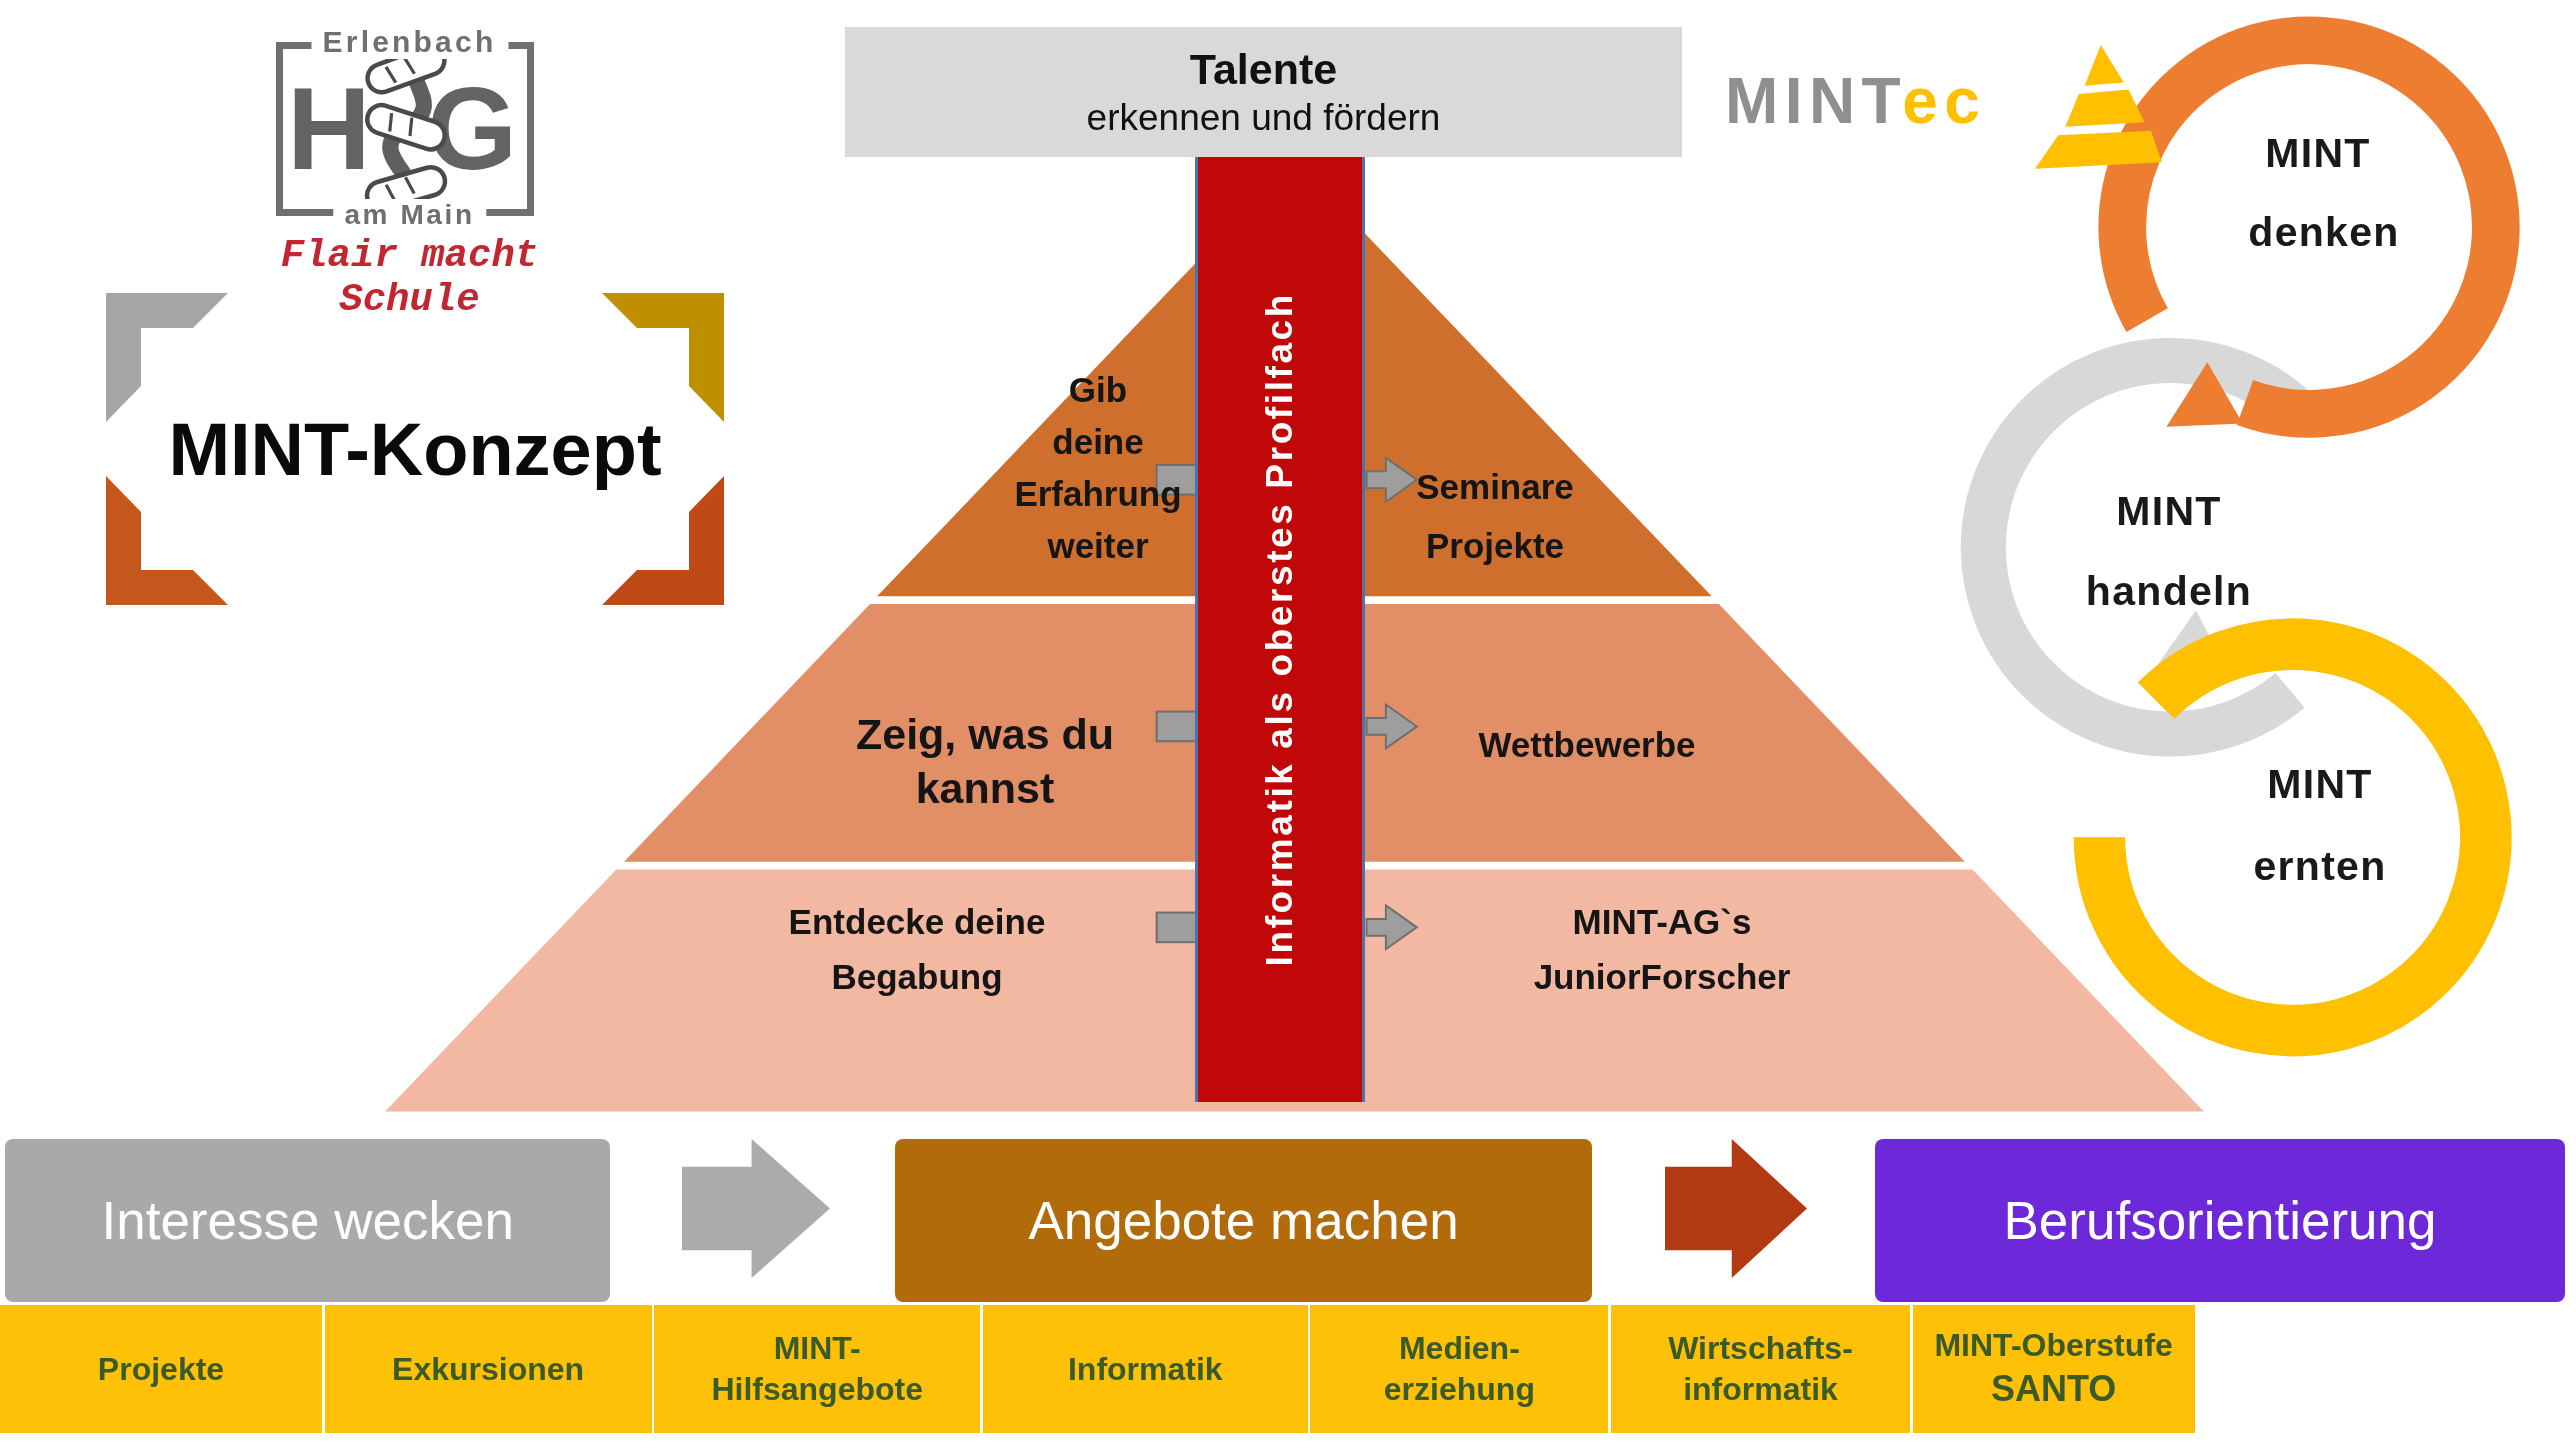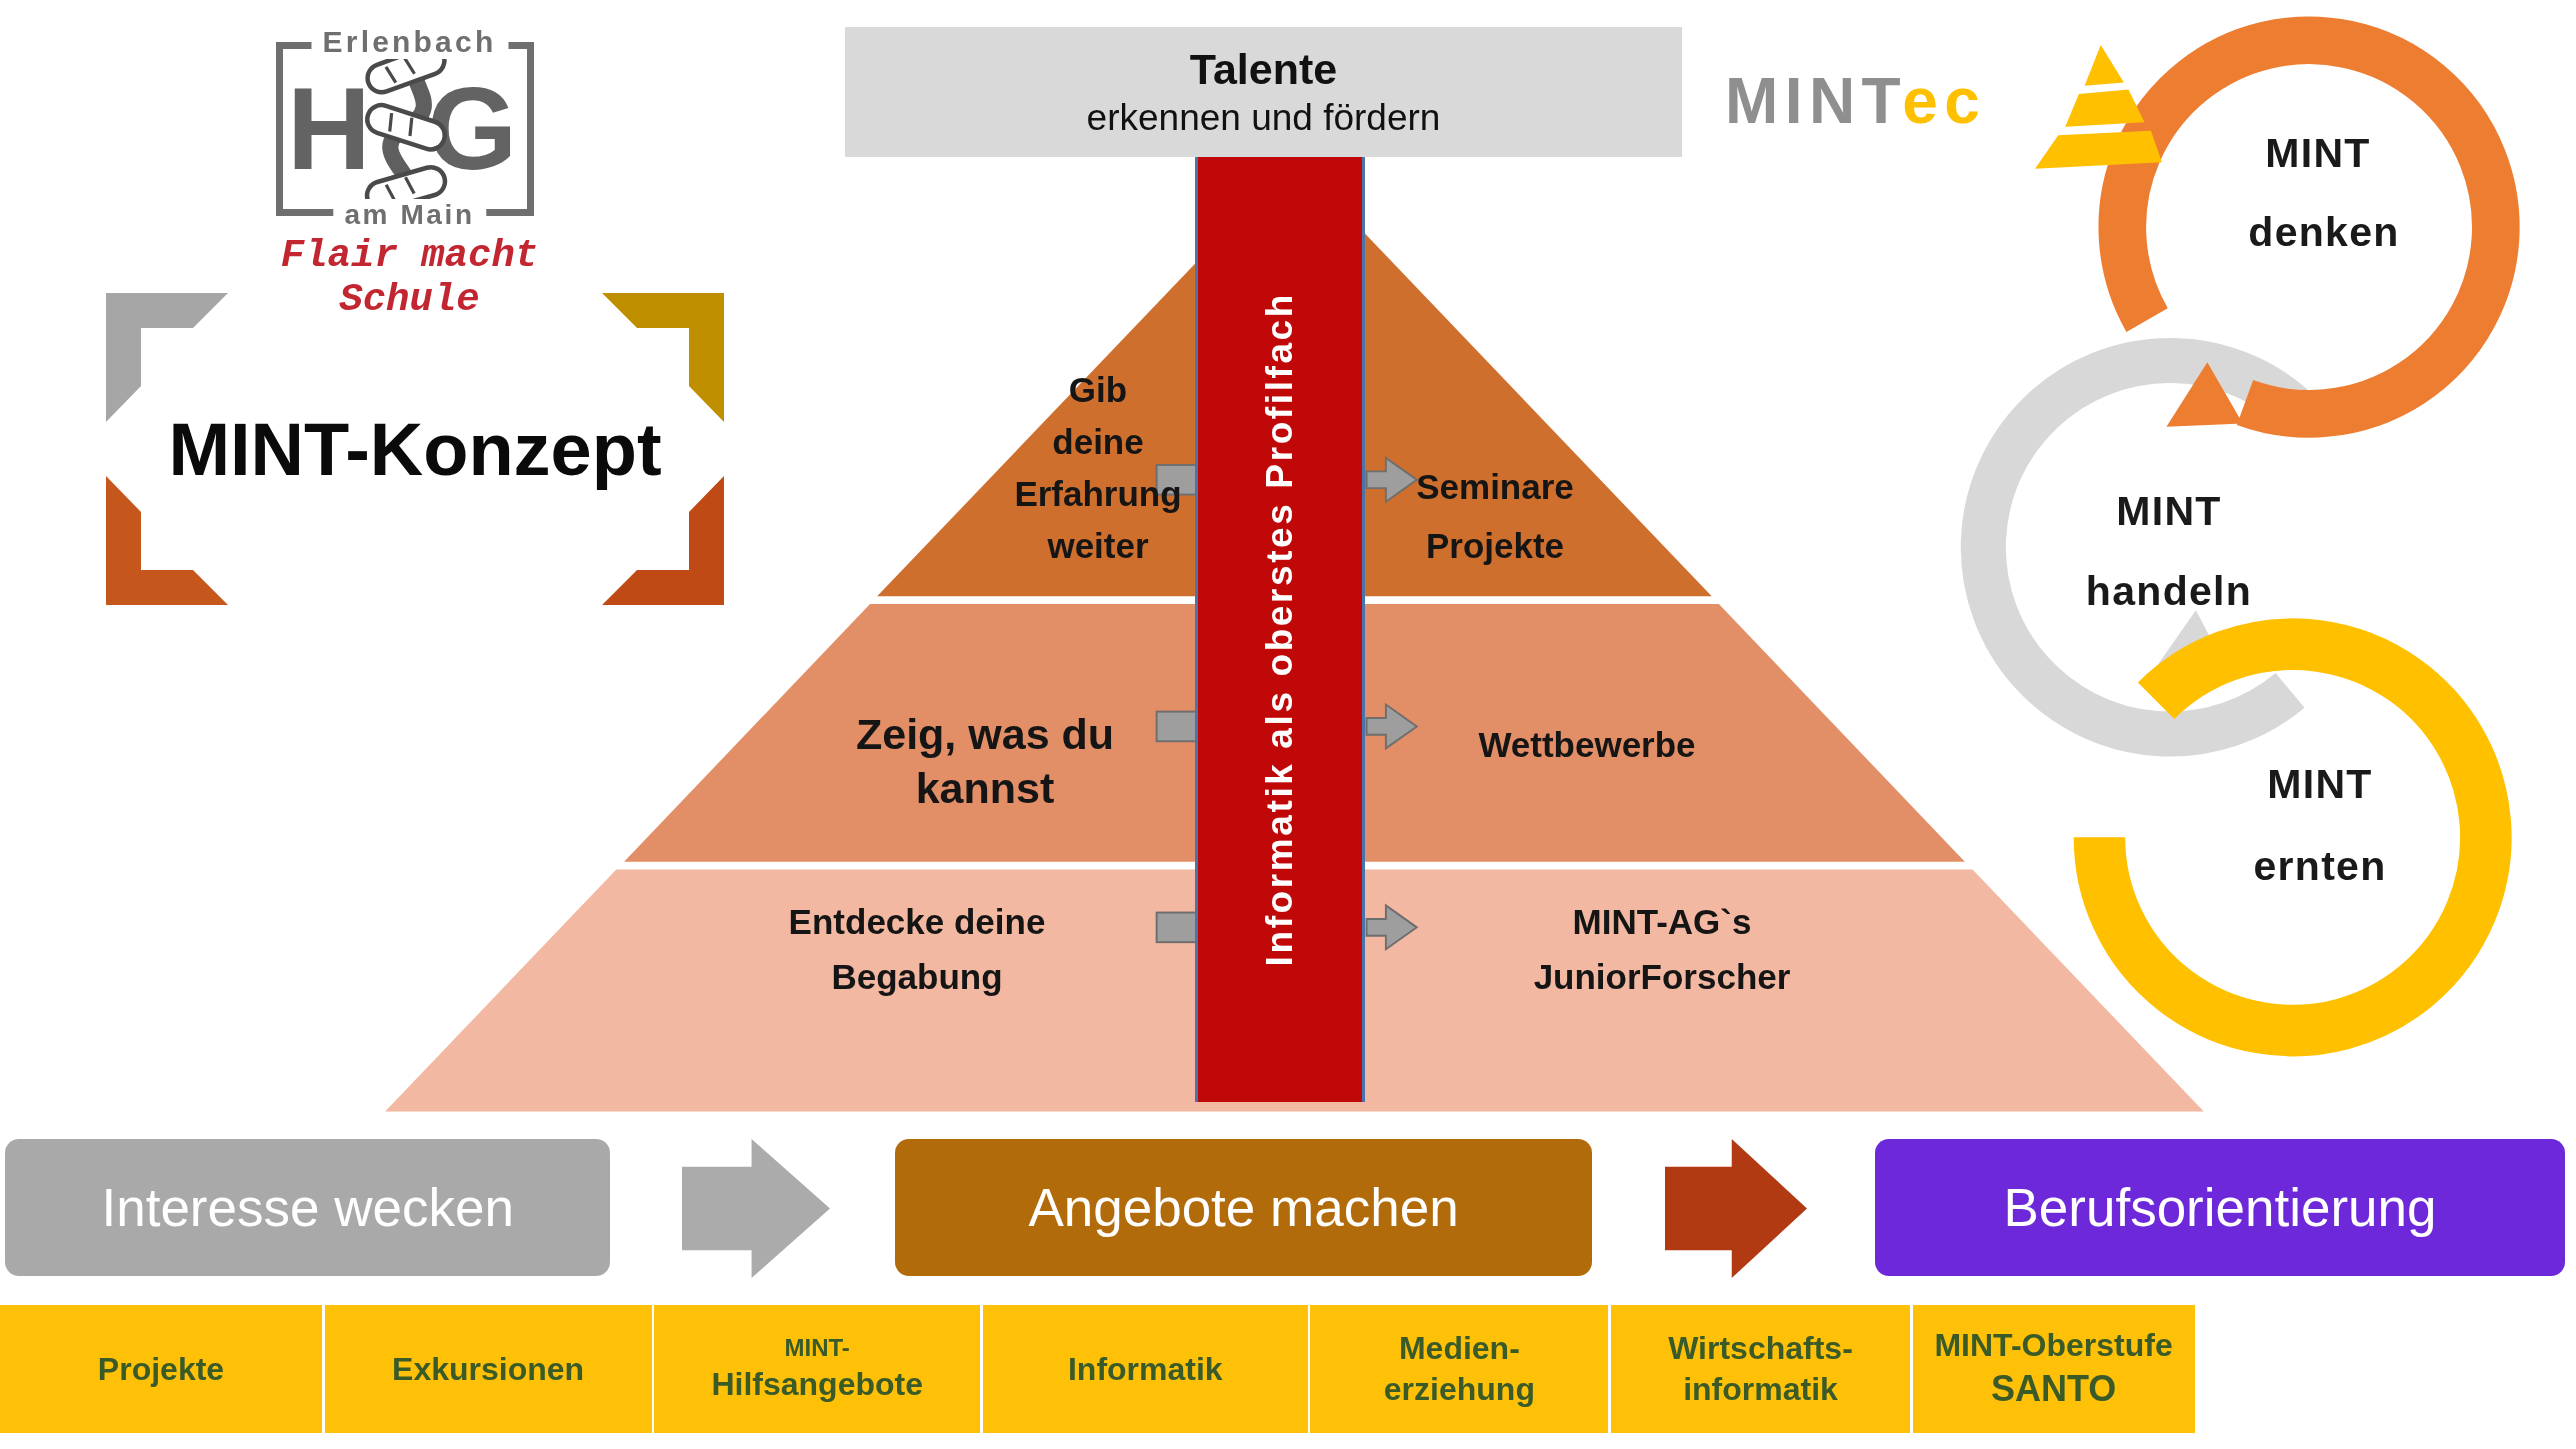--- a/index.html
+++ b/index.html
@@ -51,37 +51,37 @@
 
   
   .mintec { left:1725px; top:64px; z-index:5; font-size:64px; font-weight:700; letter-spacing:6.4px; white-space:nowrap; }
   .mintec .g { color:#8f8f8f; }
   .mintec .y { color:#ffc000; }
 
   
   .ctext { position:absolute; transform:translate(-50%,-50%); font-size:41px; font-weight:700; color:#1a1a1a; z-index:6; letter-spacing:1.3px; white-space:nowrap; }
 
   
-  .pbox { position:absolute; top:1139px; height:137px; border-radius:14px; z-index:5;
+  .pbox { position:absolute; top:1139px; height:163px; border-radius:8px; z-index:5;
           display:flex; align-items:center; justify-content:center; color:#fff; font-size:53px; font-weight:400; }
   .pbox1 { left:5.2px;    width:605px;  background:#a9a9a9; }
   .pbox2 { left:895px; width:697px; background:#b26b0a; }
   .pbox3 { left:1875px; width:690px; background:#6d28d9; }
   .parrow { position:absolute; top:1139px; height:139px; z-index:5;
             clip-path:polygon(0 20%,47% 20%,47% 0,100% 50%,47% 100%,47% 80%,0 80%); }
   .parrow1 { left:682px; width:148px; background:#ababab; }
   .parrow2 { left:1665px; width:142px; background:#b23a13; }
 
   
   .cats { left:0; top:1305px; width:2576px; height:128px; z-index:5; display:flex; }
   .cat { background:#fec107; color:#3a5a28; font-weight:700; text-align:center;
          display:flex; flex-direction:column; align-items:center; justify-content:center;
          font-size:32px; line-height:1.28; margin-right:2.6px; flex:none; }
   .cat:last-child { margin-right:0; }
-  .cat .small { font-size:24px; }
+  .cat .small { font-size:32px; }
   .cat .tiny  { font-size:32px; }
   .cat .big   { font-size:36px; }
 </style>
 </head>
 <body>
 
 <svg id="shapes" width="2576" height="1449" viewBox="0 0 4000 2250">
 
   <polygon points="2010,248 2658,926 1362,926" fill="#cf6f2d"></polygon>
   <polygon points="1351,938 2669,938 3051,1338 969,1338" fill="#e28e66"></polygon>

